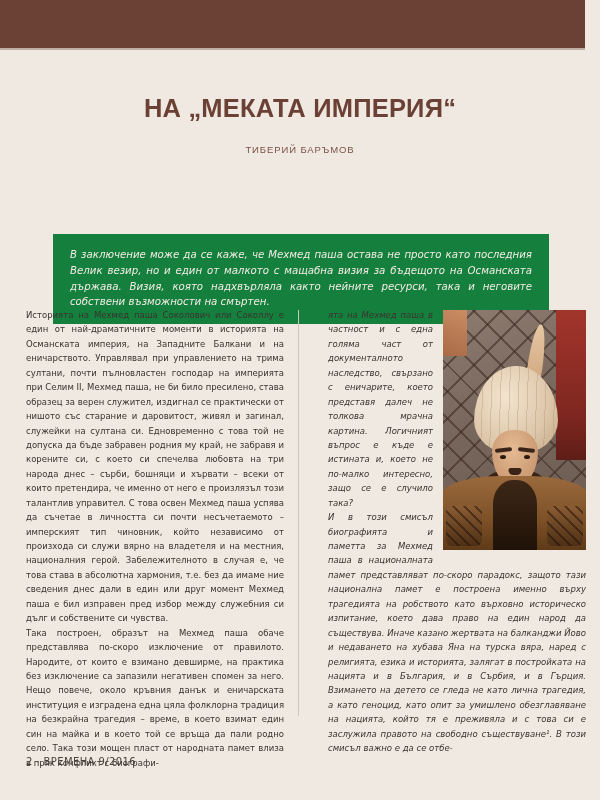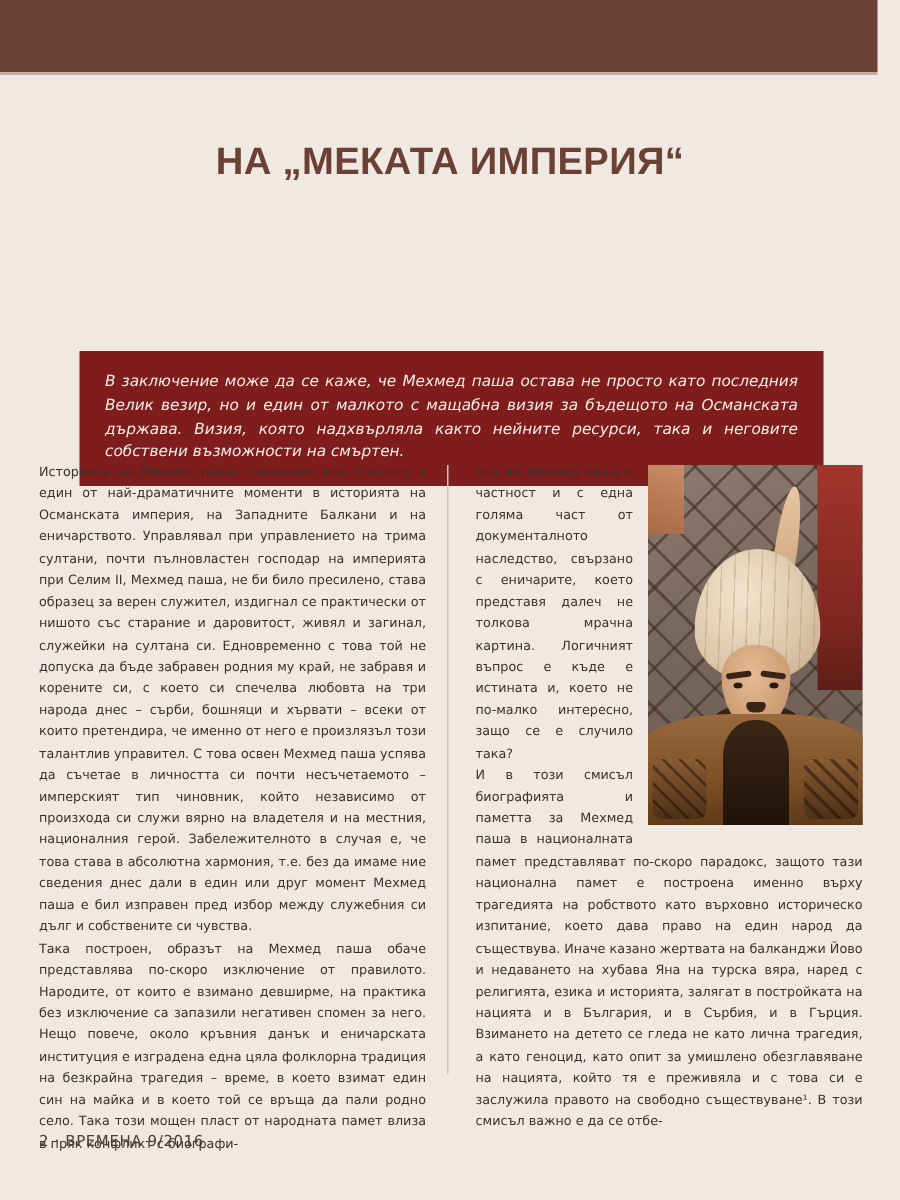--- a/index.html
+++ b/index.html
@@ -67,21 +67,21 @@
     letter-spacing: 0.9px;
     color: #7b5246;
   }
 
   
   .pullquote {
     position: absolute;
     left: 53px;
     top: 234px;
     width: 496px;
-    background: #7f1d1d;
+    background: #15803d;
     padding: 13px 17px 14px 17px;
   }
   .pullquote-text {
     font-family: "DejaVu Sans", sans-serif;
     font-style: italic;
     font-size: 10.2px;
     line-height: 1.55;
     color: #f4ece6;
     text-align: justify;
   }
@@ -93,21 +93,21 @@
     top: 308px;
     width: 548px;
     height: 420px;
   }
   .col {
     position: absolute;
     top: 0;
     width: 258px;
   }
   .col-left  { left: 0; }
-  .col-right { left: 291px; }
+  .col-right { left: 302px; font-style: italic; }
 
   .col-divider {
     position: absolute;
     left: 272px;
     top: 2px;
     width: 1px;
     height: 406px;
     background: #d2c7bb;
   }
 
@@ -278,20 +278,21 @@
 
 <div class="page">
 
   <div class="top-band"></div>
   <div class="top-band-shadow"></div>
 
   <div class="title-block">
     <h1 class="article-title">
       <span class="line2">НА „МЕКАТА ИМПЕРИЯ“</span>
     </h1>
+    <div class="author">ТИБЕРИЙ БАРЪМОВ</div>
   </div>
 
   <div class="pullquote">
     <div class="pullquote-text">В заключение може да се каже, че Мехмед паша остава не просто като последния Велик везир, но и един от малкото с мащабна визия за бъдещото на Османската държава. Визия, която надхвърляла както нейните ресурси, така и неговите собствени възможности на смъртен.</div>
   </div>
 
   <div class="columns">
 
     <div class="col-divider"></div>
 

